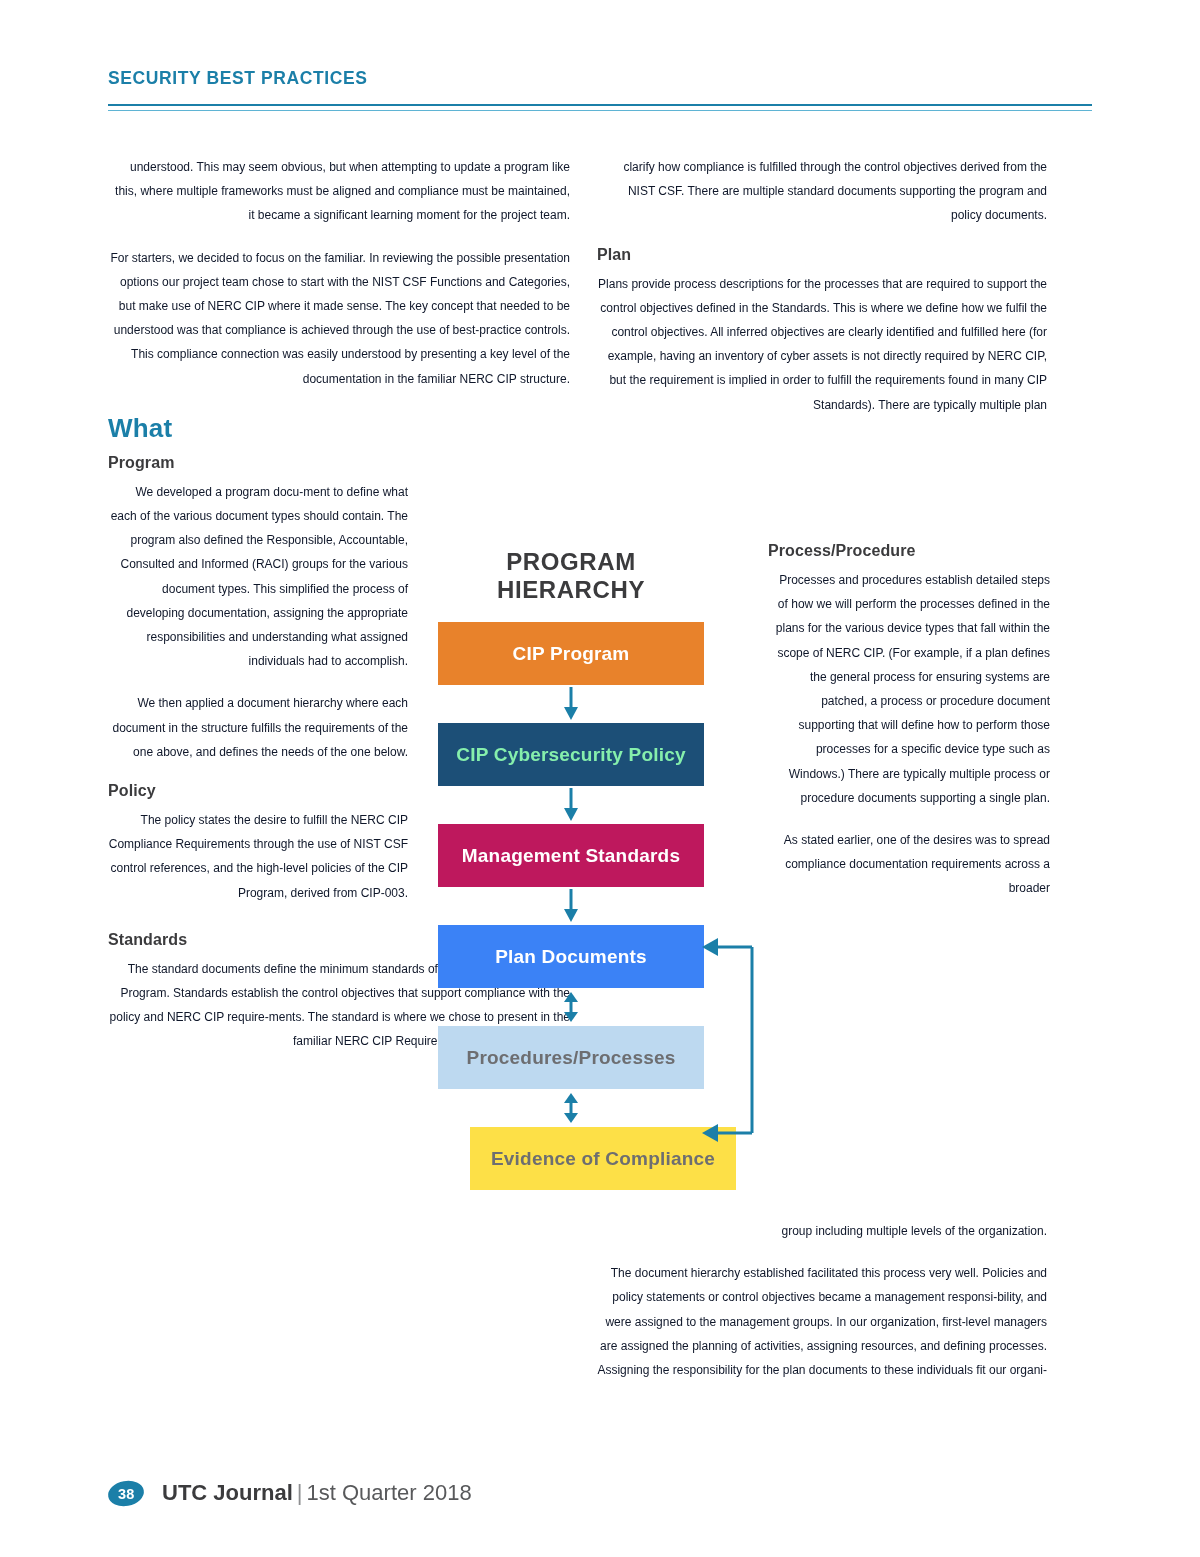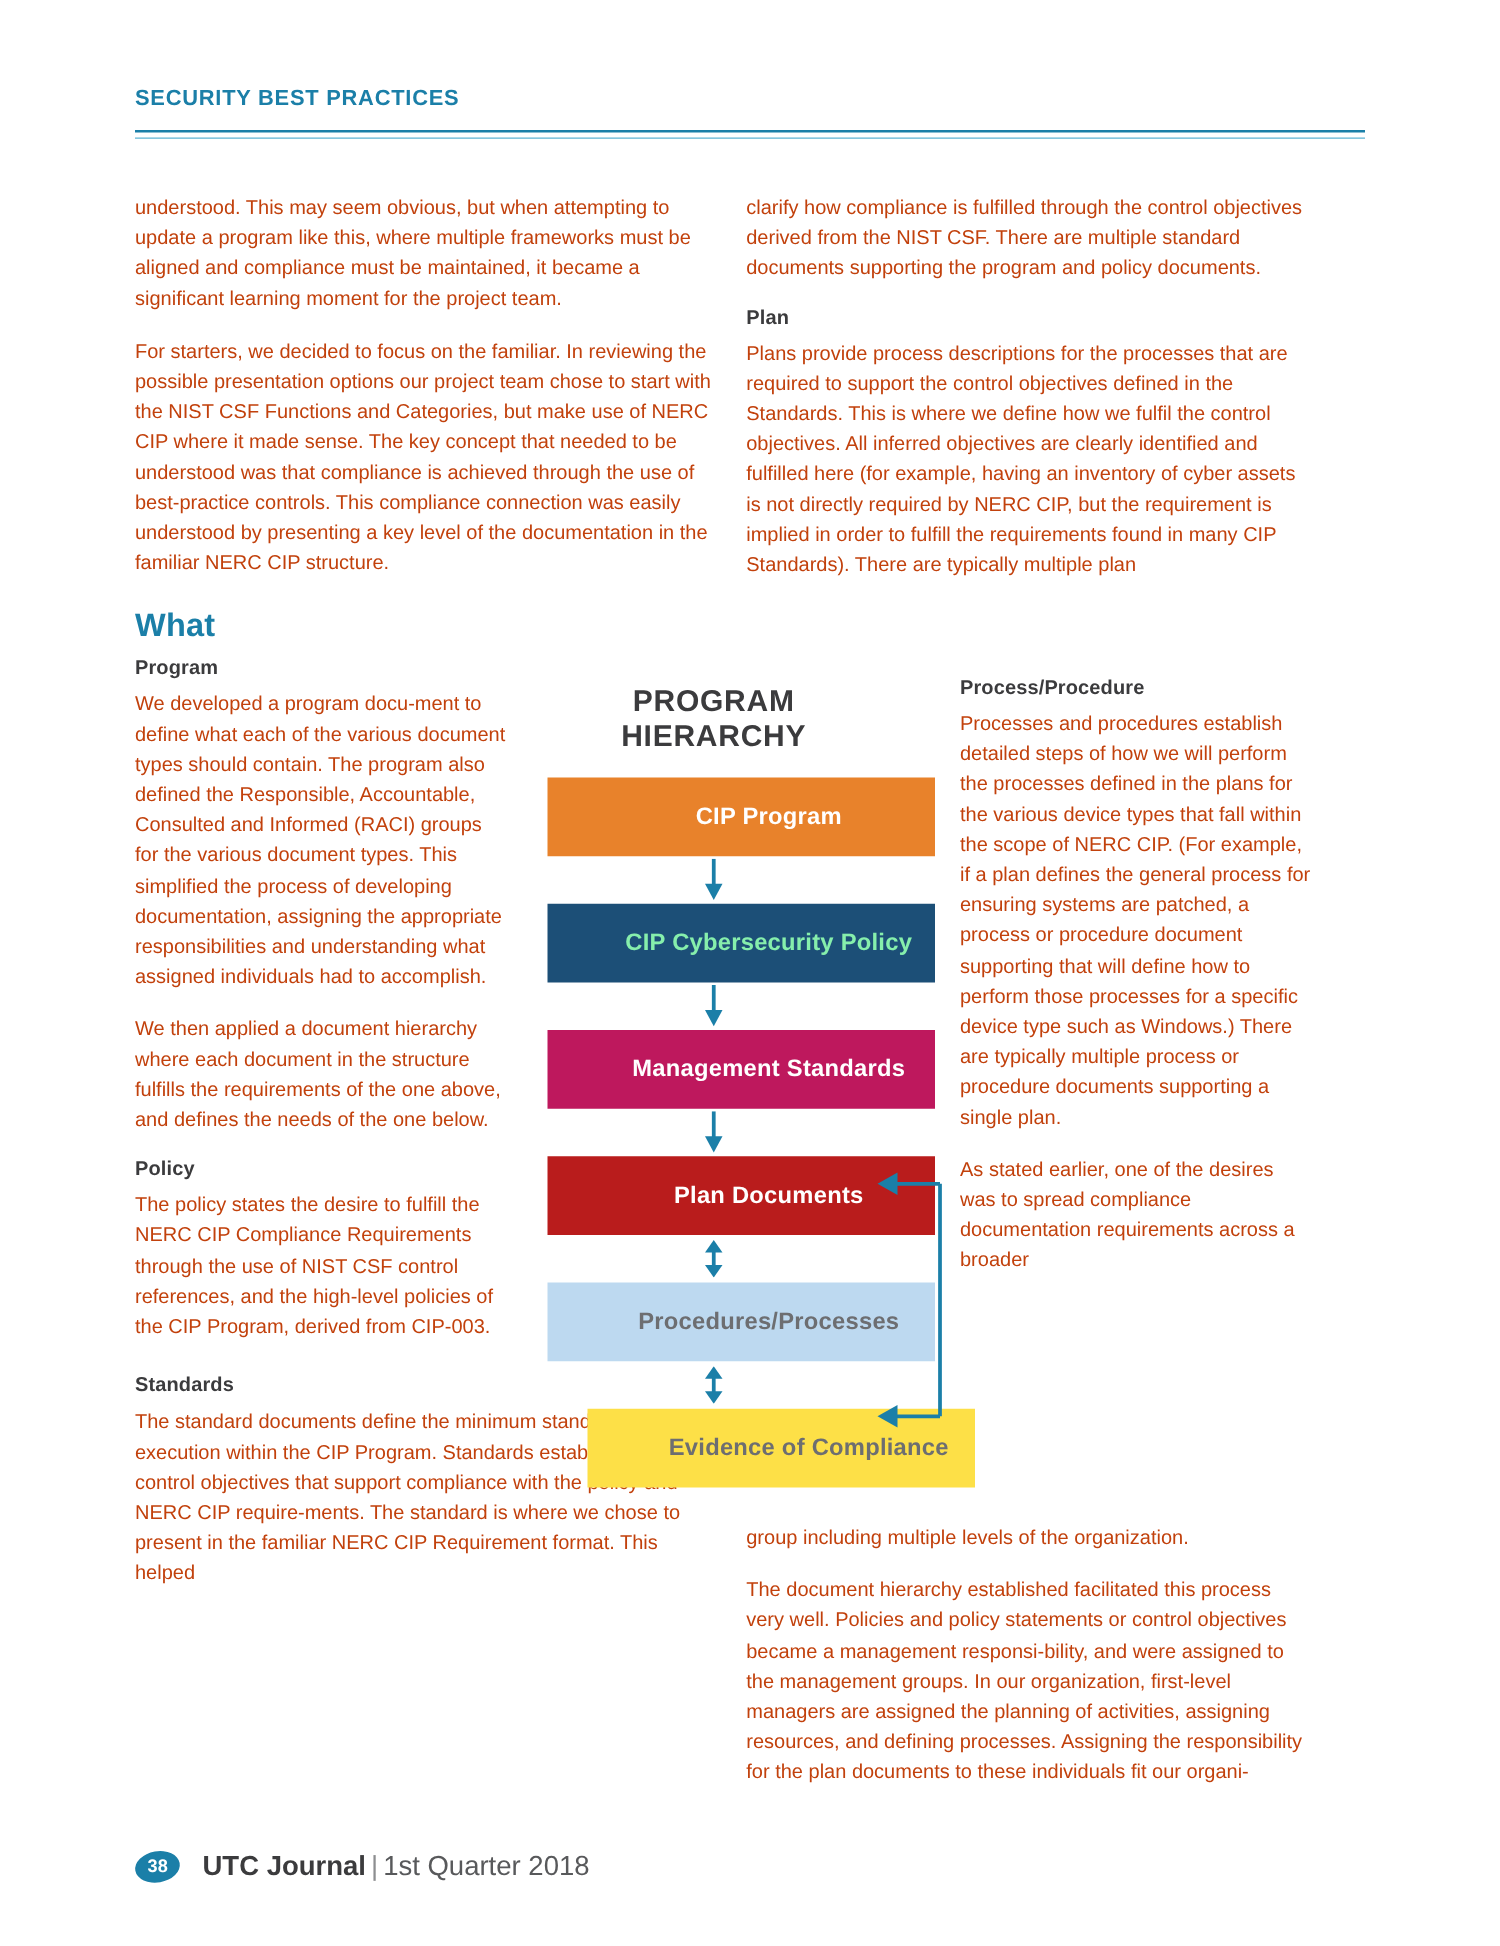--- a/index.html
+++ b/index.html
@@ -25,24 +25,24 @@
     border-bottom:1px solid #5fb4d4;
     background:#ffffff;
   }
 
   
   .col { position:absolute; top:155px; }
   .col-left  { left:108px;  width:462px; }
 
   p.body, .body {
     margin:0 0 18px 0;
-    font-size:16px;
+    font-size:12px;
     line-height:24.2px;
-    color:#c2410c;
-    text-align:left;
+    color:#0f172a;
+    text-align:right;
   }
   h2.section-head {
     margin:22px 0 10px 0;
     font-size:26px;
     font-weight:bold;
     color:#1b7fa8;
     letter-spacing:0.2px;
   }
   h3.sub-head {
     margin:14px 0 8px 0;
@@ -68,26 +68,25 @@
     line-height:28px;
     color:#3b3b3d;
     letter-spacing:0.6px;
     margin-bottom:18px;
   }
   .dbox {
     width:266px; height:63px;
     display:flex; align-items:center; justify-content:center;
     font-weight:bold; font-size:19px; letter-spacing:0.2px;
     text-align:center;
-    padding-left:44px;
   }
   .dbox.b0 { background:#e8822b; color:#ffffff; }
   .dbox.b1 { background:#1c4f77; color:#86efac; }
   .dbox.b2 { background:#be185d; color:#ffffff; }
-  .dbox.b3 { background:#b91c1c; color:#ffffff; }
+  .dbox.b3 { background:#3b82f6; color:#ffffff; }
   .dbox.b4 { background:#bdd9f0; color:#6d6e71; }
   .dbox.b5 { background:#fde047; color:#6d6e71;margin-left:32px; }
 
   .connector {
     height:38px; width:266px;
     display:flex; align-items:center; justify-content:center;
   }
   .arrow-down, .arrow-both { display:block; }
 
   

